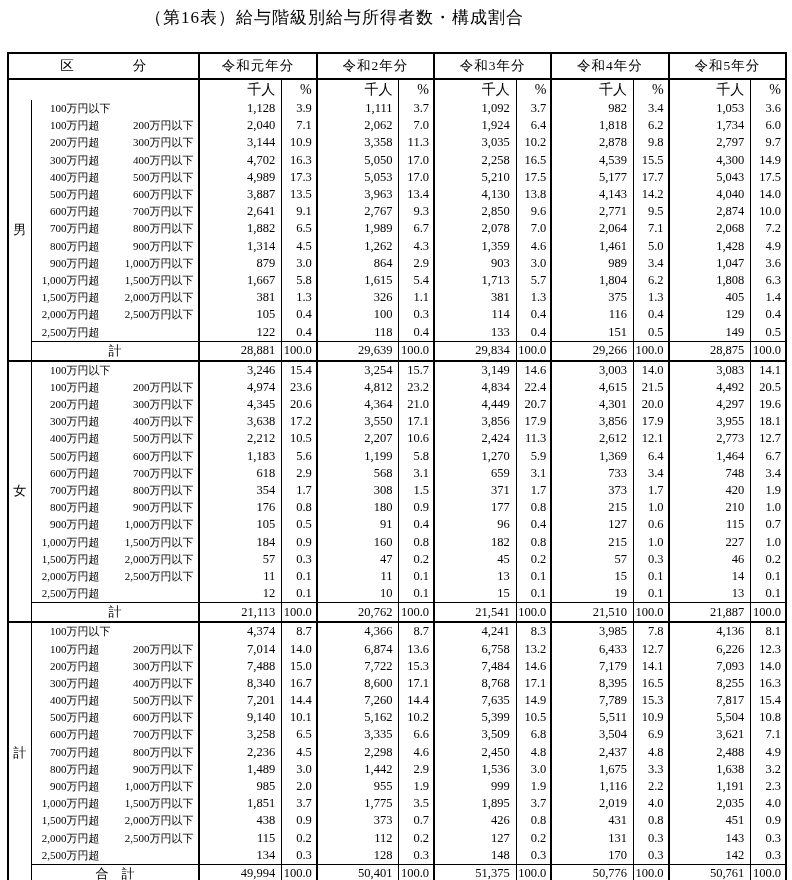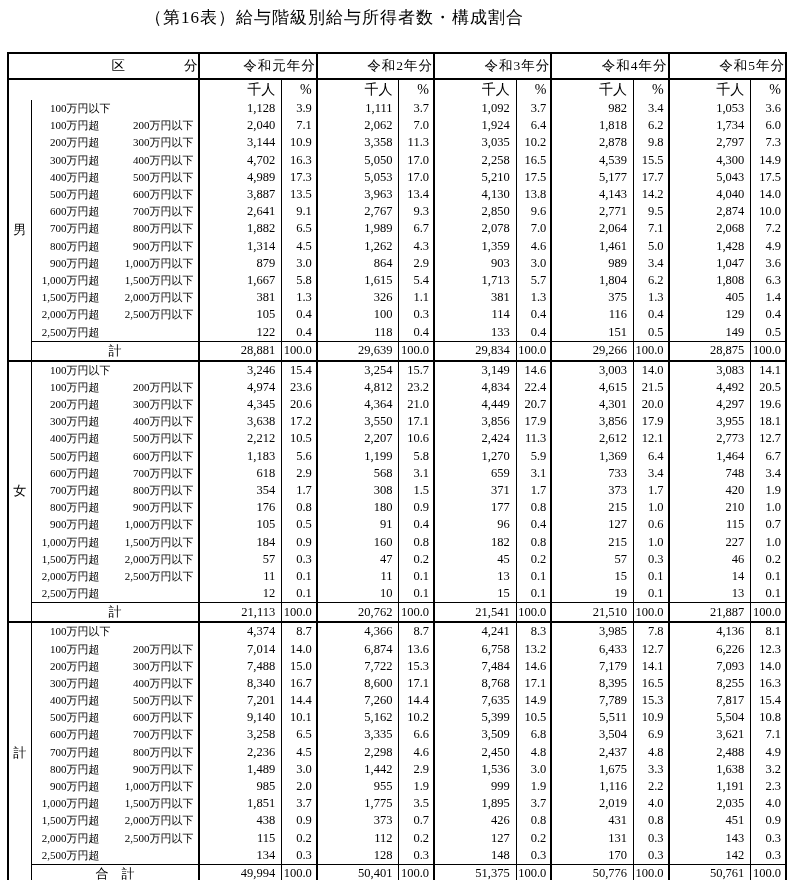--- a/index.html
+++ b/index.html
@@ -4,21 +4,21 @@
 <style>
   html,body{margin:0;padding:0;background:#fff;}
   body{width:792px;height:880px;position:relative;color:#000;
        font-family:"Liberation Serif","DejaVu Serif",serif;}
   .title{position:absolute;top:6px;left:0;width:669px;text-align:center;
          font-size:17px;font-weight:normal;letter-spacing:1px;margin:0;}
   table.tbl{position:absolute;left:7px;top:52px;border-collapse:collapse;
         table-layout:fixed;width:780px;border:2px solid #000;}
   th,td{padding:0;font-weight:normal;overflow:hidden;white-space:nowrap;}
   tr.hrow th{height:24px;border-bottom:2px solid #000;font-size:13.5px;
-        text-align:right;letter-spacing:1px;}
+        text-align:center;letter-spacing:1px;}
   th.kubun{border-right:2px solid #000;}
   th.yr{border-right:2px solid #000;margin-top:44px;}
   tr.urow td{height:20px;font-size:14px;}
   td.spacer{border-right:2px solid #000;}
   td.num{border-right:1px solid #000;text-align:right;padding-right:6px;font-size:12.5px;}
   td.pct{border-right:2px solid #000;text-align:right;padding-right:4px;font-size:12.5px;}
   tbody td{height:17.2px;}
   td.gender{border-right:1px solid #000;text-align:center;font-size:13px;
         vertical-align:middle;}
   td.bracket{border-right:2px solid #000;font-size:11px;padding-left:2px;}
@@ -104,21 +104,21 @@
         <td class="bracket"><span class="n1">200</span><span class="s1">万円超</span><span class="n2">300</span><span class="s2">万円以下</span></td>
         <td class="num">3,144</td>
         <td class="pct">10.9</td>
         <td class="num">3,358</td>
         <td class="pct">11.3</td>
         <td class="num">3,035</td>
         <td class="pct">10.2</td>
         <td class="num">2,878</td>
         <td class="pct">9.8</td>
         <td class="num">2,797</td>
-        <td class="pct">7.3</td>
+        <td class="pct">9.7</td>
       </tr>
       <tr>
         <td class="bracket"><span class="n1">300</span><span class="s1">万円超</span><span class="n2">400</span><span class="s2">万円以下</span></td>
         <td class="num">4,702</td>
         <td class="pct">16.3</td>
         <td class="num">5,050</td>
         <td class="pct">17.0</td>
         <td class="num">2,258</td>
         <td class="pct">16.5</td>
         <td class="num">4,539</td>

